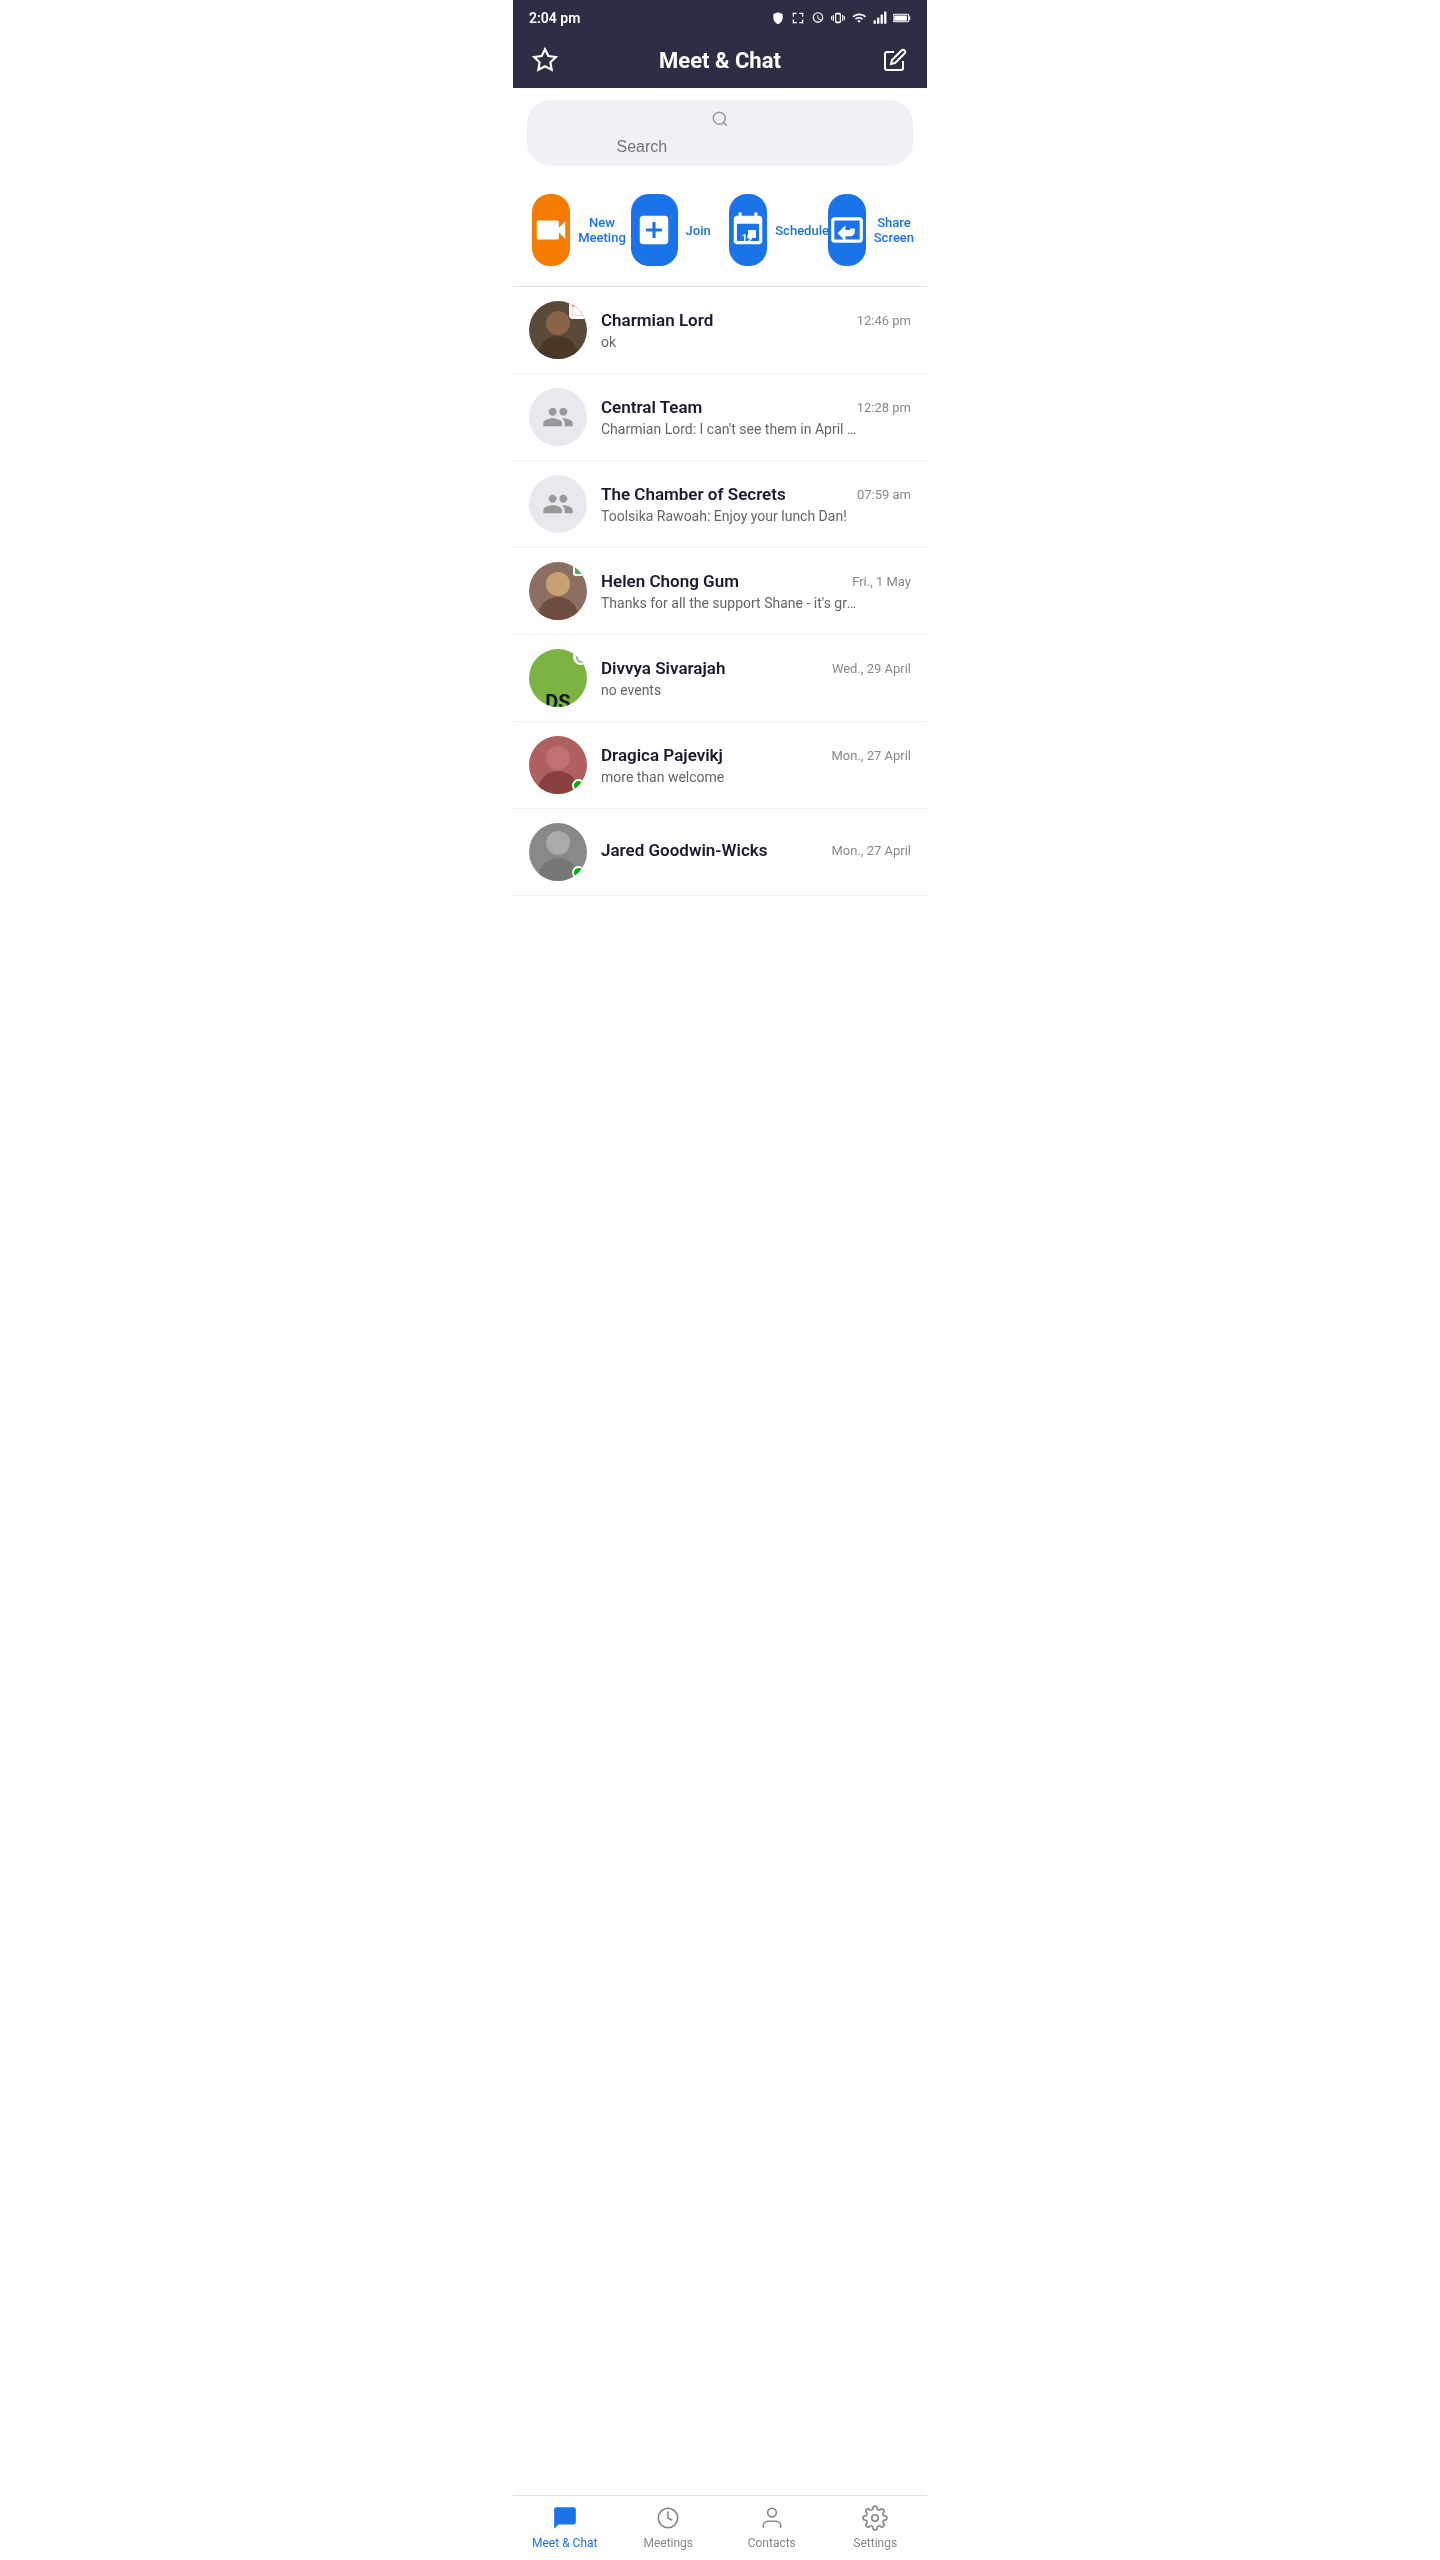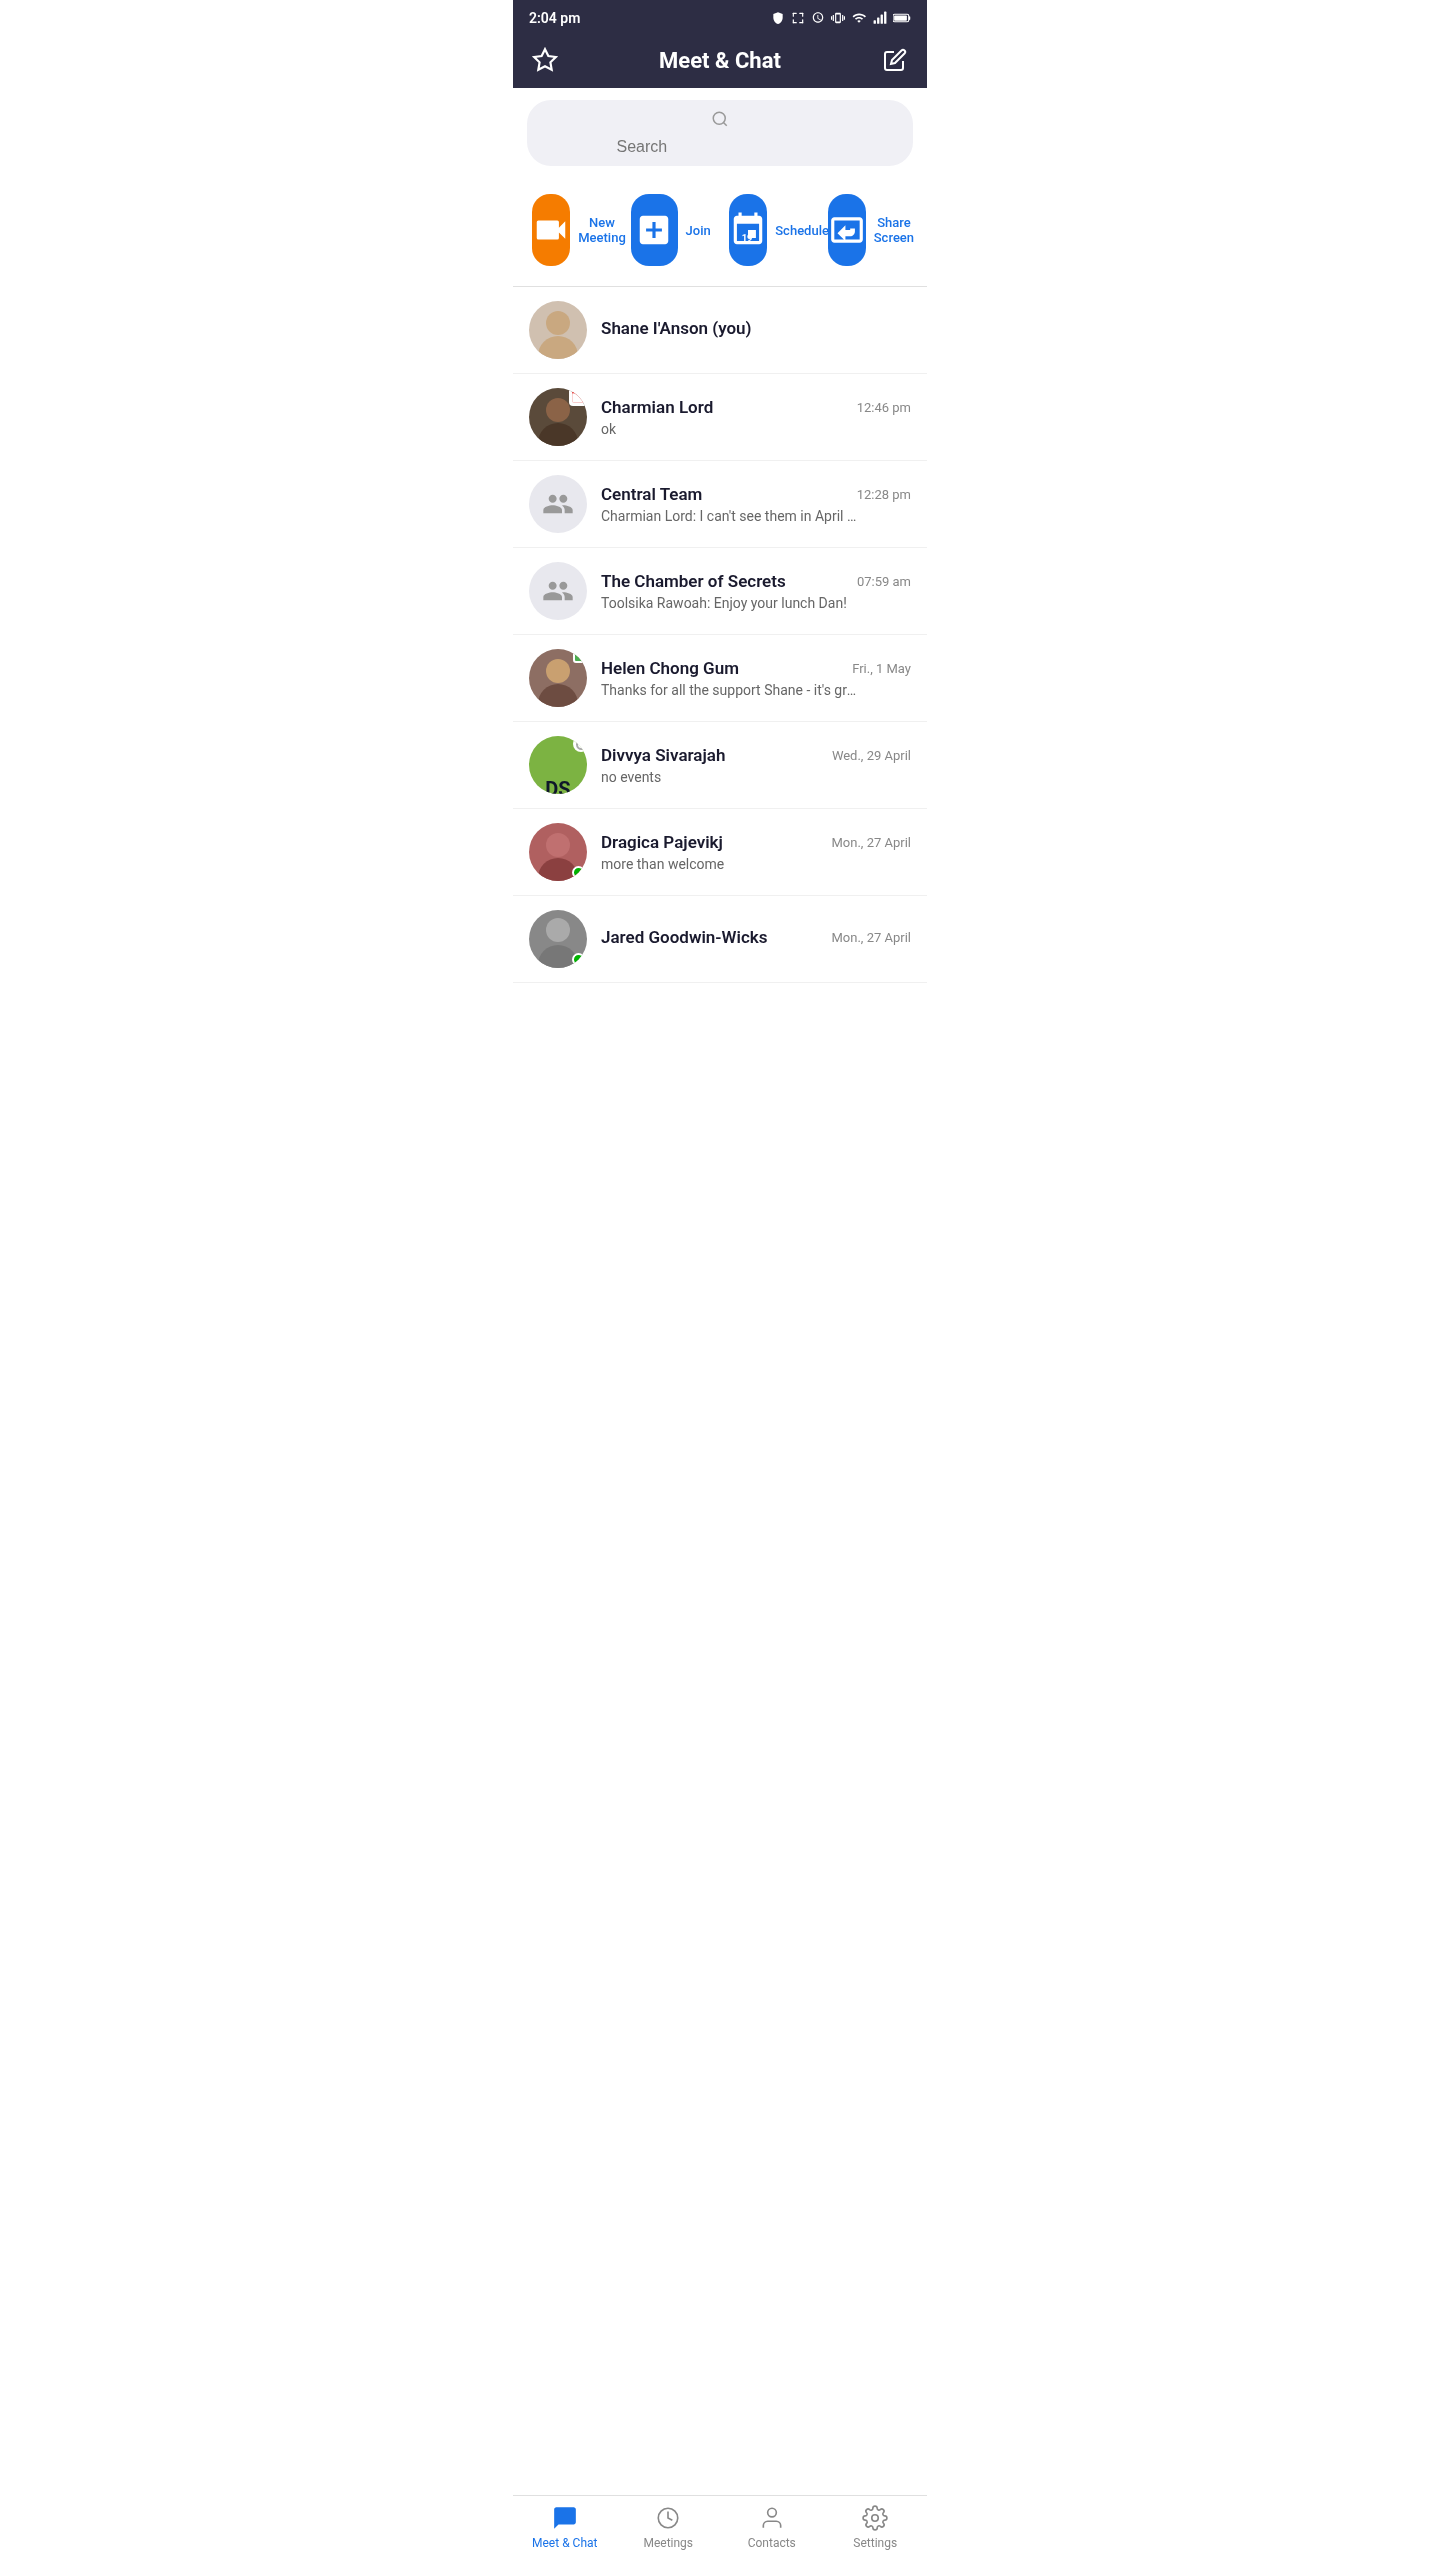--- a/index.html
+++ b/index.html
@@ -281,34 +281,20 @@
         </svg>
     </div>
     <span class="action-label">Share Screen</span>
   </div>
 </div>
 
 <div class="divider"></div>
 
 <ul class="chat-list">
 
-  <li class="chat-item">
-    <div class="avatar" style="background:#d0c0b0; border-radius:50%; overflow:hidden;">
-
-      <svg viewBox="0 0 58 58" width="58" height="58">
-          <circle cx="29" cy="22" r="12" fill="#c9a880"></circle>
-          <circle cx="29" cy="55" r="20" fill="#c9a880"></circle>
-        </svg>
-    </div>
-    <div class="chat-content">
-      <div class="chat-header">
-        <span class="chat-name">Shane I'Anson (you)</span>
-      </div>
-    </div>
-  </li>
 
   <li class="chat-item">
     <div class="avatar" style="background:#5a4a3a; overflow:hidden; position:relative;">
       <svg viewBox="0 0 58 58" width="58" height="58">
           <circle cx="29" cy="22" r="12" fill="#8b6347"></circle>
           <circle cx="29" cy="55" r="20" fill="#4a3728"></circle>
         </svg>
       <div class="calendar-badge" style="position:absolute; top:-2px; right:-2px; width:20px; height:20px; background:#fff; border-radius:4px; display:flex; align-items:center; justify-content:center;">
         <svg width="16" height="16" viewBox="0 0 24 24">
             <rect x="2" y="4" width="20" height="18" rx="2" fill="#e53935"></rect>

